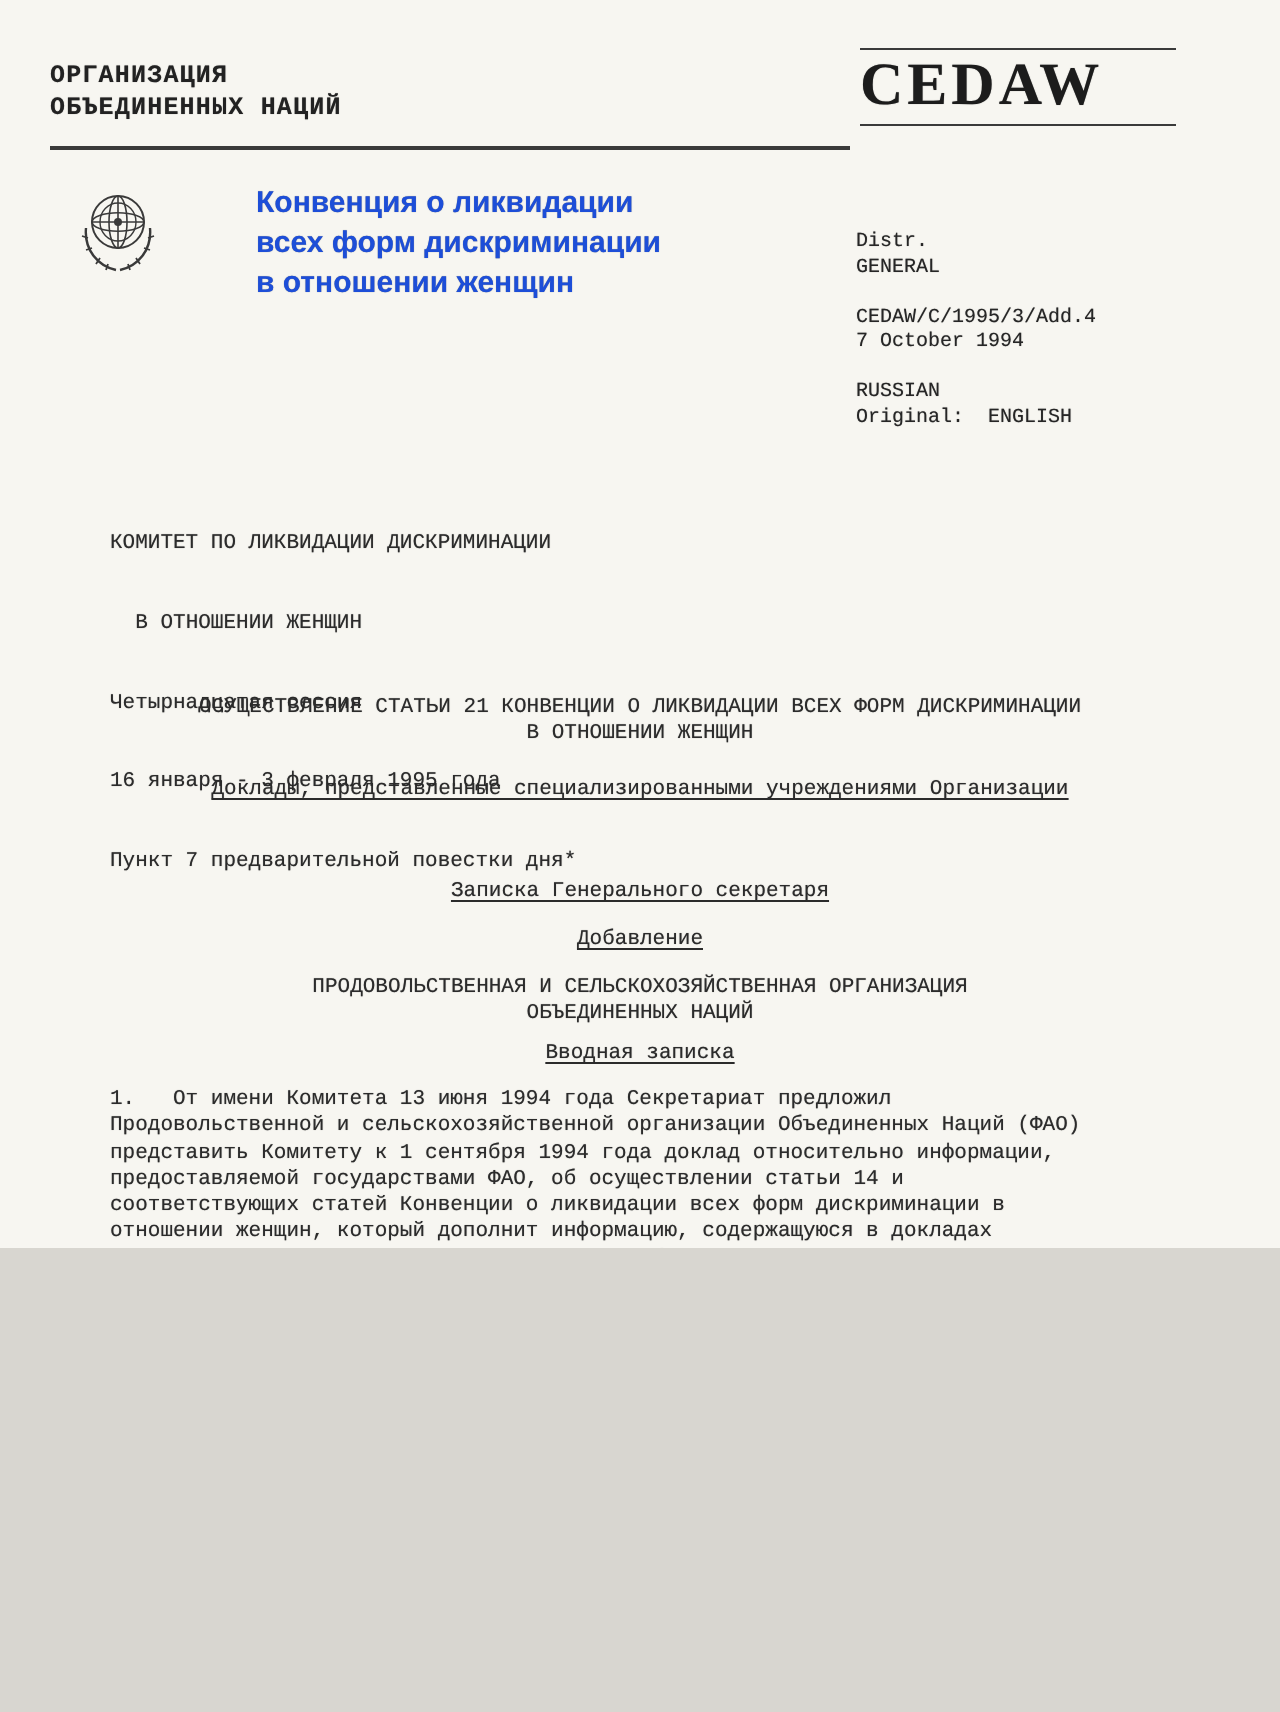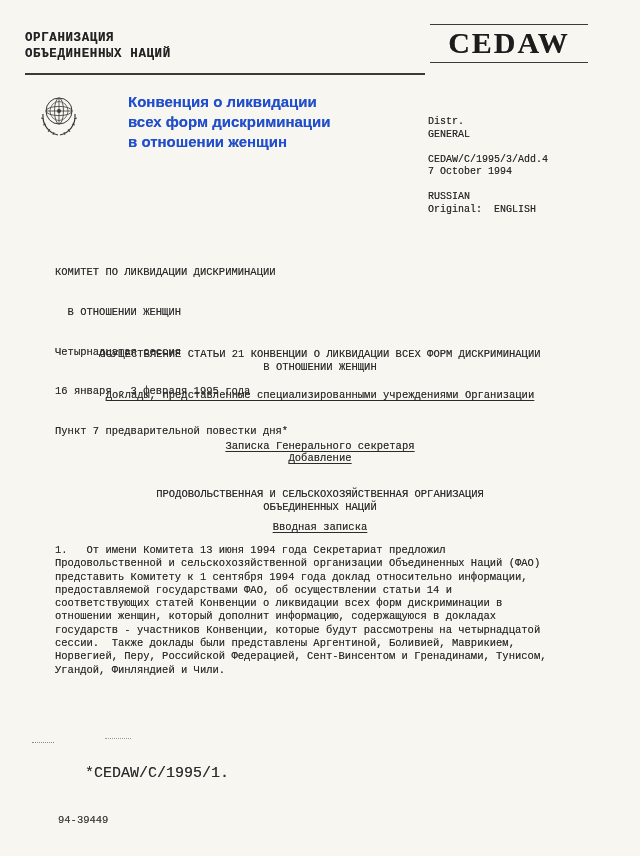--- a/index.html
+++ b/index.html
@@ -1,27 +1,27 @@
 <!DOCTYPE html>
 <html><head>
 <meta charset="utf-8">
 <style>
   html,body{margin:0;padding:0;background:#d8d6d0;}
   .page{
     position:relative;
-    width:640px;height:856px;
+    width:640px;height:624px;
     margin:0 auto;
     background:#f7f6f1;
     overflow:hidden;
     font-family:"Liberation Mono","DejaVu Sans Mono",monospace;
     color:#2b2b2b;
   }
   .abs{position:absolute;}
   .sans{font-family:"Liberation Sans","DejaVu Sans",sans-serif;}
-  .serif{font-family:"Liberation Serif","DejaVu Serif",serif;text-align:center;}
+  .serif{font-family:"Liberation Serif","DejaVu Serif",serif;}
   .pre{white-space:pre-wrap;}
   .org-header{
     left:25px;top:30px;
     font-weight:bold;font-size:12.5px;line-height:16px;
     letter-spacing:0.6px;color:#222;
   }
   .org-rule{
     left:25px;top:73px;width:400px;height:1.5px;background:#3a3a3a;
   }
   .cedaw-box{
@@ -119,21 +119,21 @@
     <div class="pre">Пункт 7 предварительной повестки дня*</div>
   </div>
 
   <div class="abs center-line txt" style="top:348px">ОСУЩЕСТВЛЕНИЕ СТАТЬИ 21 КОНВЕНЦИИ О ЛИКВИДАЦИИ ВСЕХ ФОРМ ДИСКРИМИНАЦИИ</div>
   <div class="abs center-line txt" style="top:361px">В ОТНОШЕНИИ ЖЕНЩИН</div>
 
   <div class="abs center-line txt" style="top:389px"><span class="u">Доклады, представленные специализированными учреждениями Организации</span></div>
 
   <div class="abs center-line txt" style="top:440px"><span class="u">Записка Генерального секретаря</span></div>
 
-  <div class="abs center-line txt" style="top:452px"><span class="u">Добавление</span></div>
+  <div class="abs center-line txt" style="top:464px"><span class="u">Добавление</span></div>
 
   <div class="abs center-line txt" style="top:488px">ПРОДОВОЛЬСТВЕННАЯ И СЕЛЬСКОХОЗЯЙСТВЕННАЯ ОРГАНИЗАЦИЯ</div>
   <div class="abs center-line txt" style="top:501px">ОБЪЕДИНЕННЫХ НАЦИЙ</div>
 
   <div class="abs center-line txt" style="top:521px"><span class="u">Вводная записка</span></div>
 
   <div class="abs para pre txt">1.   От имени Комитета 13 июня 1994 года Секретариат предложил
 Продовольственной и сельскохозяйственной организации Объединенных Наций (ФАО)
 представить Комитету к 1 сентября 1994 года доклад относительно информации,
 предоставляемой государствами ФАО, об осуществлении статьи 14 и

